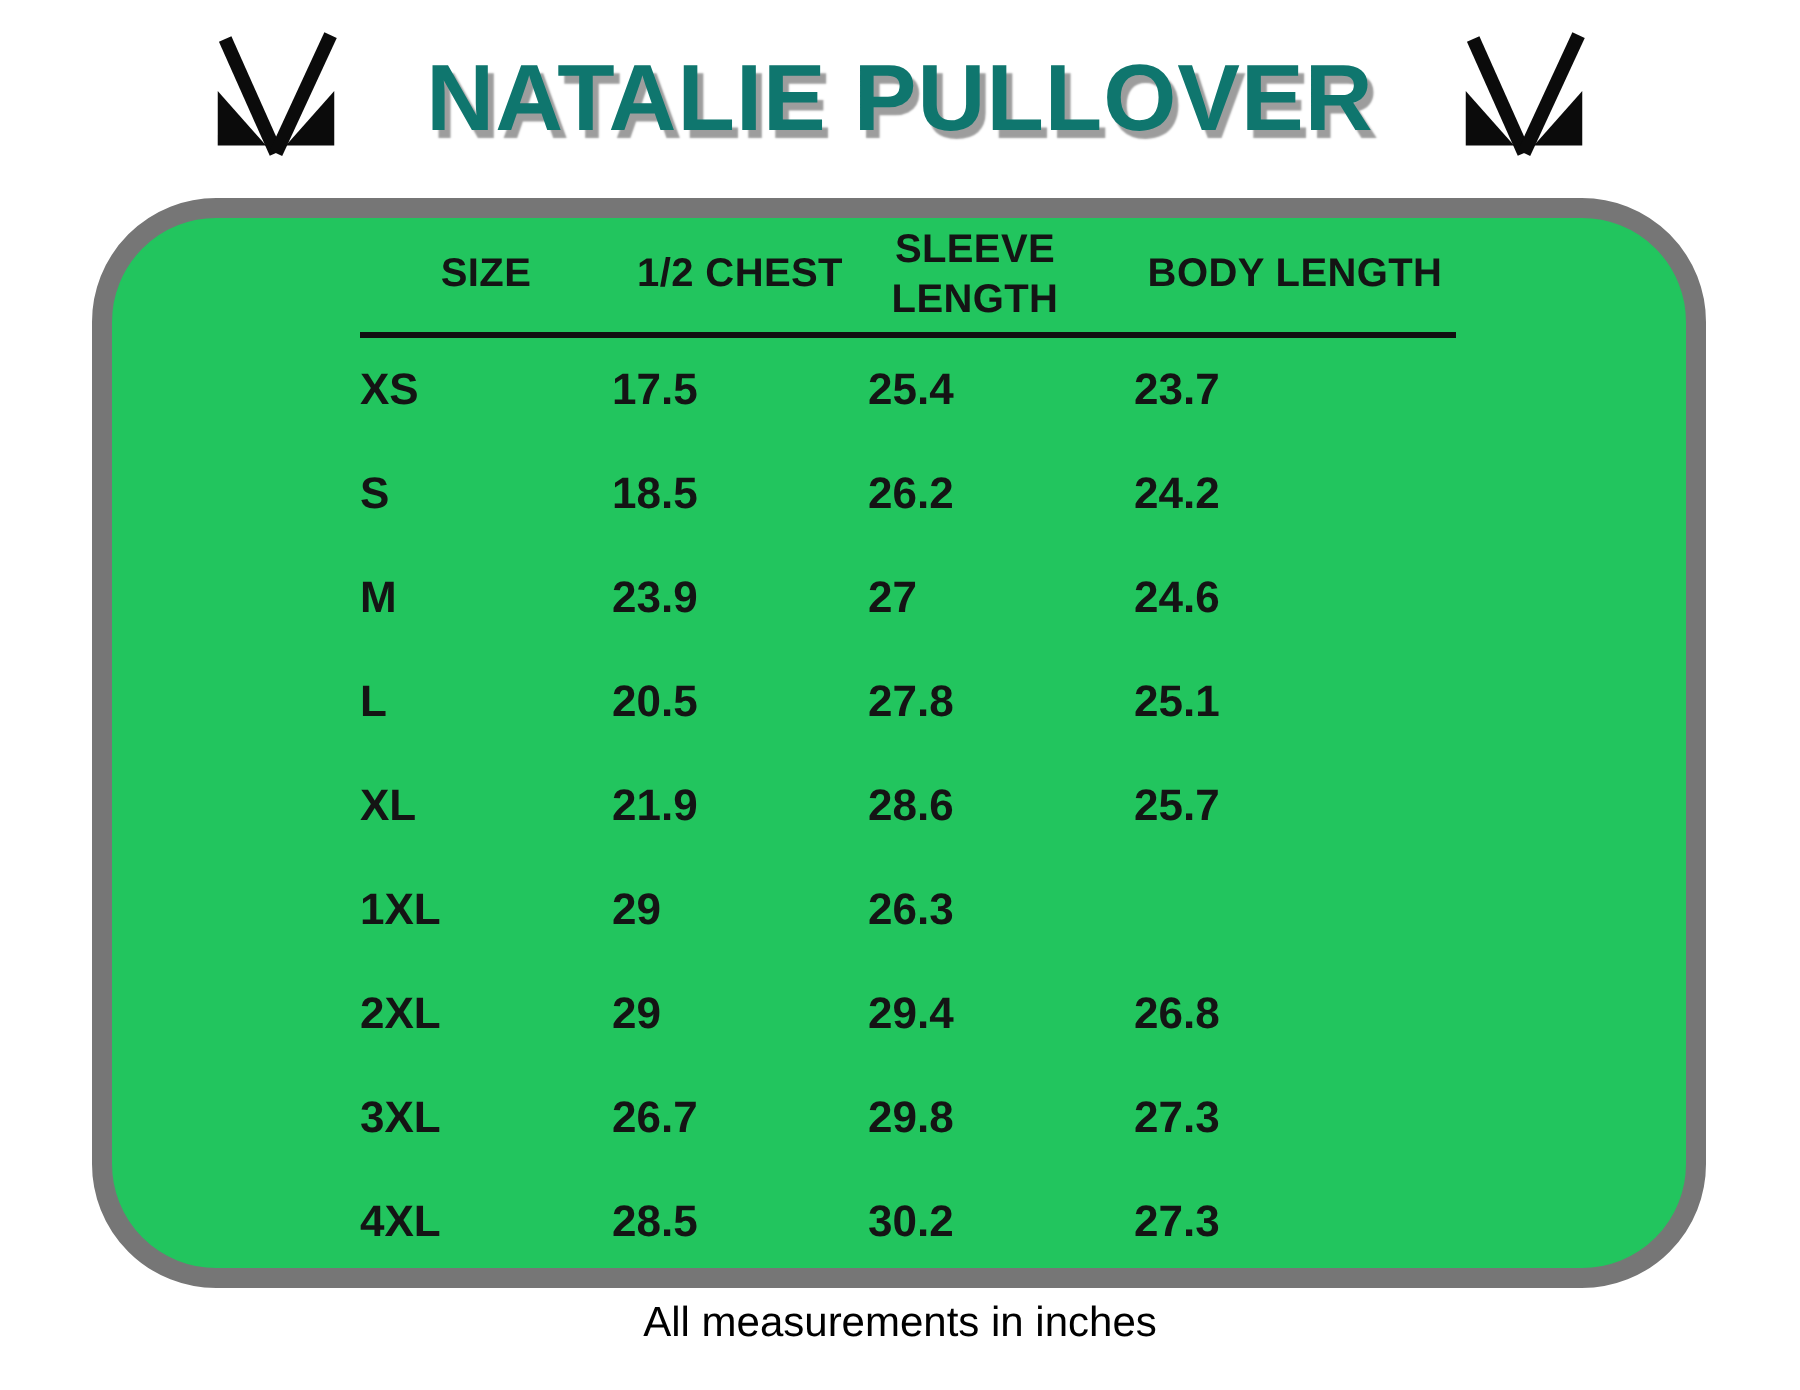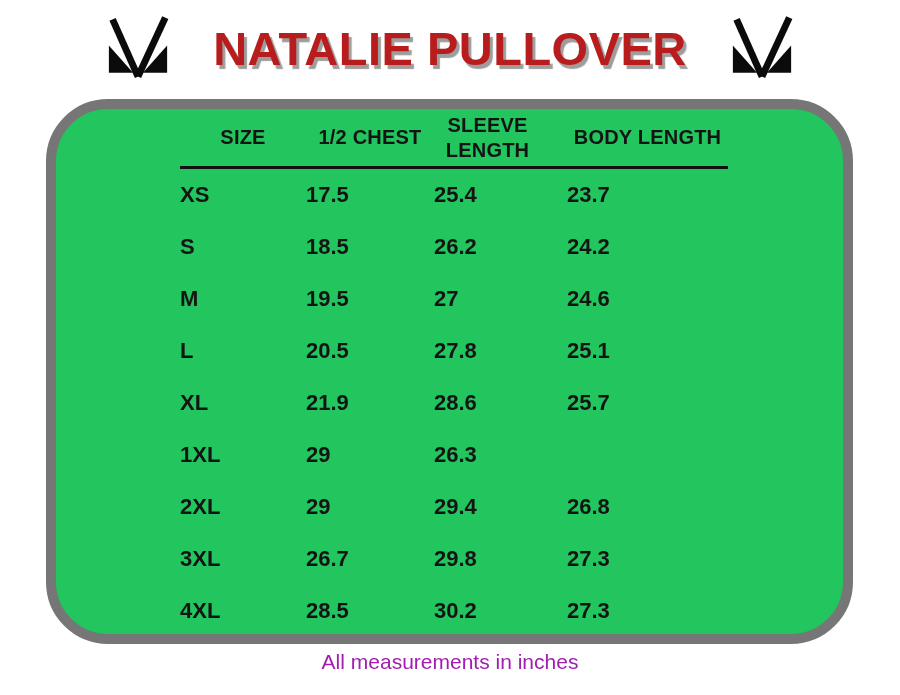--- a/index.html
+++ b/index.html
@@ -18,21 +18,21 @@
     width:900px; height:96px;
     display:flex; align-items:center; justify-content:center;
     column-gap:44px;
   }
   .brand-logo { width:62px; height:66px; flex:0 0 auto; }
   .page-title {
     margin:0;
     font-size:47px;
     font-weight:800;
     letter-spacing:0.5px;
-    color:#b91c1c;
+    color:#0f766e;
     white-space:nowrap;
     text-shadow:3px 4px 1px #9d9d9d;
   }
 
   
   .chart-box {
     position:absolute; left:46px; top:99px;
     width:807px; height:545px;
     box-sizing:border-box;
     border:10px solid #767676;
@@ -71,21 +71,21 @@
   }
   .c4 { padding-right:26px; }
 
   
   .footnote {
     position:absolute; left:0; top:650px;
     width:900px;
     text-align:center;
     font-size:21px;
     font-weight:400;
-    color:#a21caf;
+    color:#000000;
   }
 </style>
 </head>
 <body>
 
 <header class="title-row">
   <svg class="brand-logo" viewBox="0 0 100 104" xmlns="http://www.w3.org/2000/svg" aria-hidden="true">
     <g stroke="#0b0b0b" stroke-width="11" fill="none">
       <line x1="9" y1="6" x2="50" y2="98"></line>
       <line x1="94" y1="3" x2="50" y2="98"></line>
@@ -129,21 +129,21 @@
 
     <div class="trow">
       <div class="td c1">S</div>
       <div class="td c2">18.5</div>
       <div class="td c3">26.2</div>
       <div class="td c4">24.2</div>
     </div>
 
     <div class="trow">
       <div class="td c1">M</div>
-      <div class="td c2">19.5</div>
+      <div class="td c2">23.9</div>
       <div class="td c3">27</div>
       <div class="td c4">24.6</div>
     </div>
 
     <div class="trow">
       <div class="td c1">L</div>
       <div class="td c2">20.5</div>
       <div class="td c3">27.8</div>
       <div class="td c4">25.1</div>
     </div>

